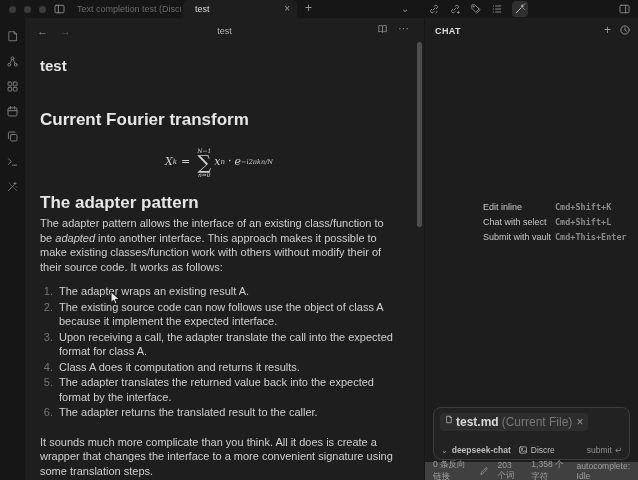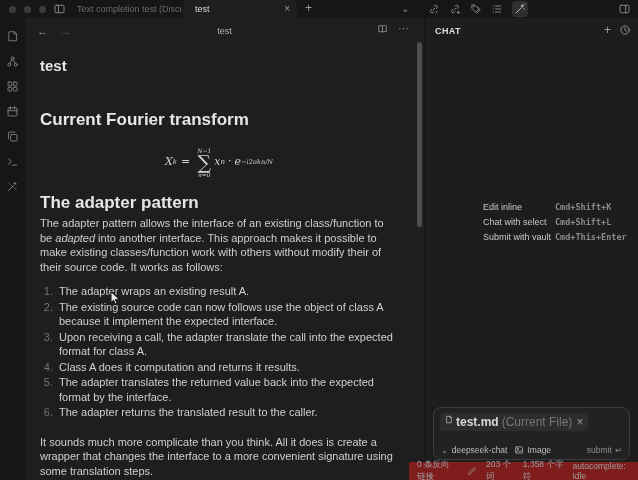--- a/index.html
+++ b/index.html
@@ -78,26 +78,26 @@
   .chat-input { position:absolute; left:8px; top:389px; width:197px; height:53px; background:#222222;
     border:1px solid #3c3c3c; border-radius:8px; }
   .chip { display:inline-flex; align-items:flex-start; gap:3px; margin:5px 0 0 6px; background:#2d2d2d;
     border-radius:4px; padding:2px 5px; font-size:12px; color:#d8d8d8; }
   .chip b { font-weight:bold; }
   .chip .suffix { color:#777; }
   .chip .x { color:#999; margin-left:1px; }
   .input-bottom { position:absolute; left:7px; right:7px; bottom:4px; display:flex; align-items:center;
     gap:4px; font-size:8.5px; color:#bdbdbd; }
   .model-chevron { font-size:8px; color:#9a9a9a; }
-  .model-name { font-weight:400; }
+  .model-name { font-weight:700; }
   .img-btn { display:flex; align-items:center; gap:3px; margin-left:3px; color:#bdbdbd; }
   .submit { margin-left:auto; color:#8f8f8f; display:flex; align-items:center; gap:3px; }
 
   
-  .statusbar { position:absolute; left:409px; top:462px; right:0; height:18px; background:#7f1d1d;
+  .statusbar { position:absolute; left:425px; top:462px; right:0; height:18px; background:#404040;
     display:flex; align-items:center; gap:9px; padding:0 8px; font-size:8.5px; color:#9e9e9e; }
   .statusbar .auto { margin-left:auto; }
 </style>
 </head>
 <body>
 
 <div class="app">
 
   <div class="titlebar">
     <div class="traffic">
@@ -342,21 +342,21 @@
       </div>
       <div class="input-bottom">
         <span class="model-chevron">⌄</span>
         <span class="model-name">deepseek-chat</span>
         <span class="img-btn">
           <svg width="10" height="10" viewBox="0 0 16 16">
               <rect x="2.5" y="3" width="11" height="10" rx="1.5"></rect>
               <circle cx="6" cy="6.3" r="1"></circle>
               <path d="M3.5 11.5l3-3 2.4 2.4 2.1-2.1 2.5 2.5"></path>
             </svg>
-          <span>Image</span>
+          <span>Discre</span>
         </span>
         <span class="submit">
           <span>submit</span>
           <span>↵</span>
         </span>
       </div>
     </div>
   </div>
 
   <div class="statusbar">

